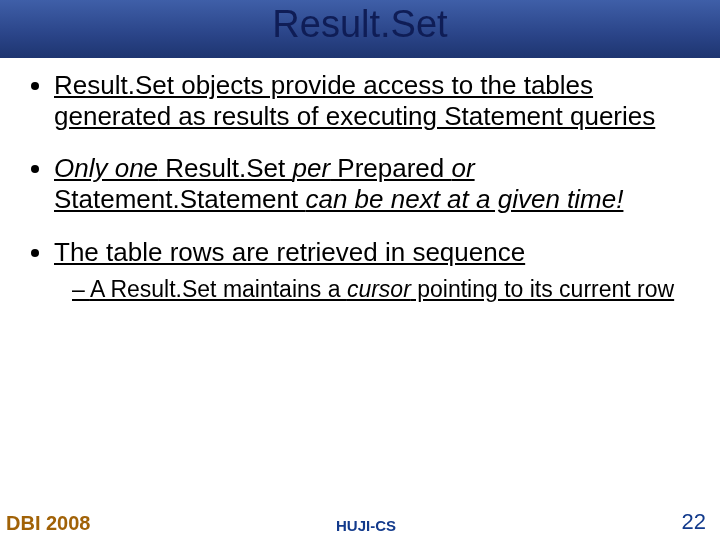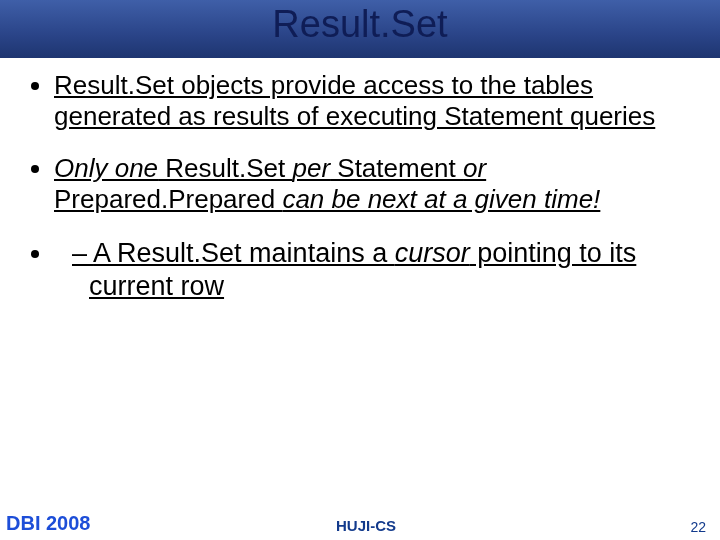--- a/index.html
+++ b/index.html
@@ -49,21 +49,21 @@
     line-height: 1.18;
     margin-bottom: 22px;
     text-decoration: underline;
   }
   ul.sub {
     list-style: none;
     margin: 8px 0 0 0;
     padding-left: 18px;
   }
   ul.sub > li {
-    font-size: 27px;
+    font-size: 23px;
     line-height: 1.22;
     margin-bottom: 4px;
     text-indent: -17px;
     padding-left: 17px;
   }
   ul.sub > li::before {
     content: "– ";
   }
   .emph-span { font-style: italic; text-align: center; }
   .footer {
@@ -72,54 +72,54 @@
     left: 0;
     width: 720px;
     height: 30px;
   }
   .footer-left {
     position: absolute;
     left: 6px;
     bottom: 5px;
     font-size: 20px;
     font-weight: bold;
-    color: #1d4ed8;
+    color: #a16207;
   }
   .footer-center {
     position: absolute;
     left: 0;
     width: 720px;
     bottom: 6px;
     text-align: center;
     font-size: 15px;
     font-weight: bold;
     color: #123a8c;
     padding-left: 6px;
   }
   .footer-right {
     position: absolute;
     right: 14px;
     bottom: 5px;
-    font-size: 14px;
+    font-size: 22px;
     color: #123a8c;
   }
 </style>
 </head>
 <body>
 
 <div class="slide">
   <div class="title-bar">
     <div class="title-text">Result.Set</div>
   </div>
 
   <div class="body">
     <ul class="top">
         <li><span>Result.Set objects provide access to the tables generated as results of executing Statement queries</span></li>
-        <li><span class="emph-span">Only one</span><span> Result.Set </span><span class="emph-span">per</span><span> Statement </span><span class="emph-span">or</span><span> Prepared.Prepared </span><span class="emph-span">can be next at a given time!</span></li>
-        <li><ul class="sub">
+        <li><span class="emph-span">Only one</span><span> Result.Set </span><span class="emph-span">per</span><span> Prepared </span><span class="emph-span">or</span><span> Statement.Statement </span><span class="emph-span">can be next at a given time!</span></li>
+        <li><span>The table rows are retrieved in sequence</span><ul class="sub">
             <li><span>A Result.Set maintains a </span><span class="emph-span">cursor</span><span> pointing to its current row</span></li>
           </ul></li>
       </ul>
   </div>
 
   <div class="footer">
     <div class="footer-left">DBI 2008</div>
     <div class="footer-center">HUJI-CS</div>
     <div class="footer-right">22</div>
   </div>

